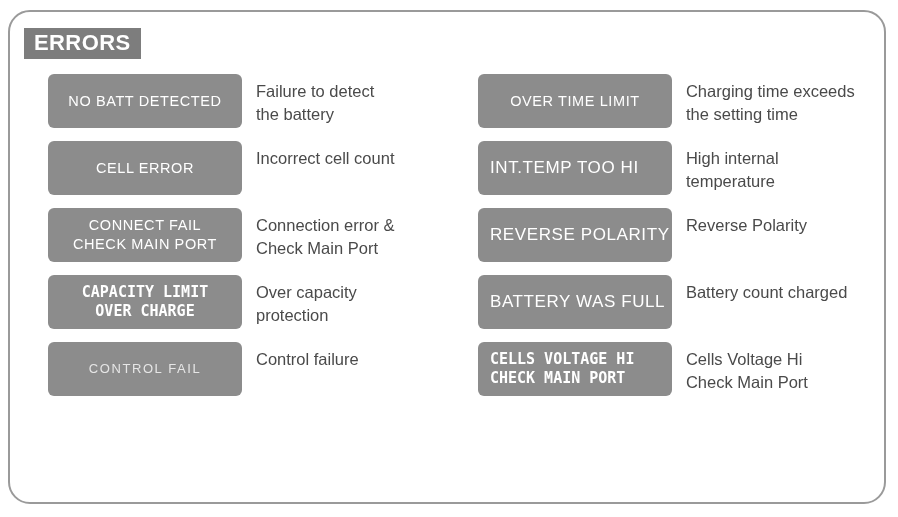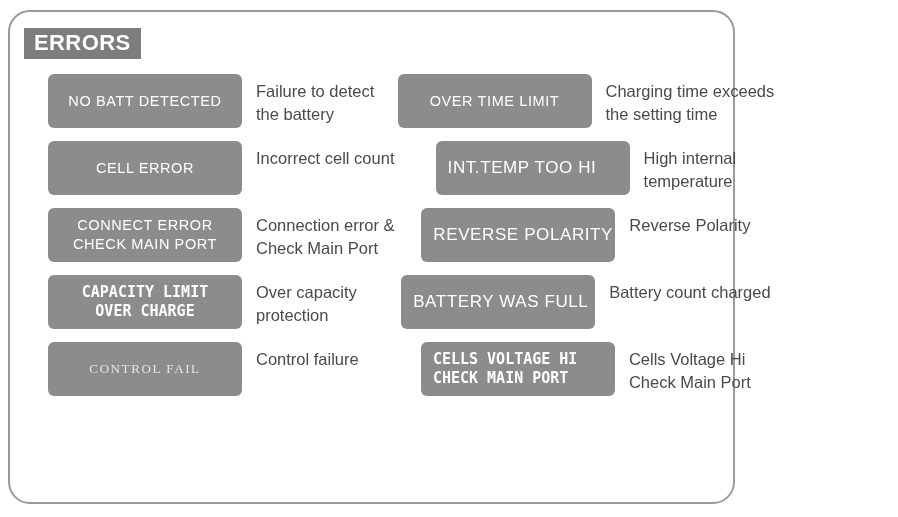--- a/index.html
+++ b/index.html
@@ -12,21 +12,21 @@
     height: 517px;
     font-family: "Liberation Sans", sans-serif;
     overflow: hidden;
     position: relative;
   }
 
   #panel {
     position: absolute;
     left: 8px;
     top: 10px;
-    width: 727px;
+    width: 878px;
     height: 494px;
     box-sizing: border-box;
     border: 2px solid #9a9a9a;
     border-radius: 22px;
     background: #ffffff;
   }
 
   #errors-badge {
     position: absolute;
     left: 14px;
@@ -47,21 +47,21 @@
     top: 62px;
     right: 0;
     display: flex;
   }
 
   .column {
     display: flex;
     flex-direction: column;
   }
   .column.left  { width: 450px; padding-left: 38px; }
-  .column.right { width: 428px; padding-left: 3px; align-items: center; }
+  .column.right { width: 428px; padding-left: 3px; }
 
   .error-row {
     display: flex;
     align-items: flex-start;
     margin-bottom: 13px;
   }
 
   .lcd {
     width: 194px;
     min-height: 54px;
@@ -102,21 +102,21 @@
     text-align: center;
   }
   .lcd.style-dot-left .line {
     font-family: "DejaVu Sans Mono", monospace;
     font-size: 15px;
     font-weight: bold;
     letter-spacing: 0px;
     text-align: left;
   }
   .lcd.style-serif .line {
-    font-family: Liberation Serif, serif;
+    font-family: Liberation Sans, sans-serif;
     font-size: 13px;
     letter-spacing: 1.6px;
     text-align: center;
     color: #e6e6e6;
   }
 
   .desc {
     margin-left: 14px;
     color: #4a4a4a;
     font-size: 16.5px;
@@ -147,21 +147,21 @@
         <div class="error-row">
           <div class="lcd style-sans">
             <div class="line">CELL ERROR</div>
           </div>
           <div class="desc">
             <span class="line">Incorrect cell count</span>
           </div>
         </div>
         <div class="error-row">
           <div class="lcd style-sans">
-            <div class="line">CONNECT ERROR</div>
+            <div class="line">CONNECT FAIL</div>
             <div class="line">CHECK MAIN PORT</div>
           </div>
           <div class="desc">
             <span class="line">Connection error &amp;</span>
             <span class="line">Check Main Port</span>
           </div>
         </div>
         <div class="error-row">
           <div class="lcd style-dot">
             <div class="line">CAPACITY LIMIT</div>

